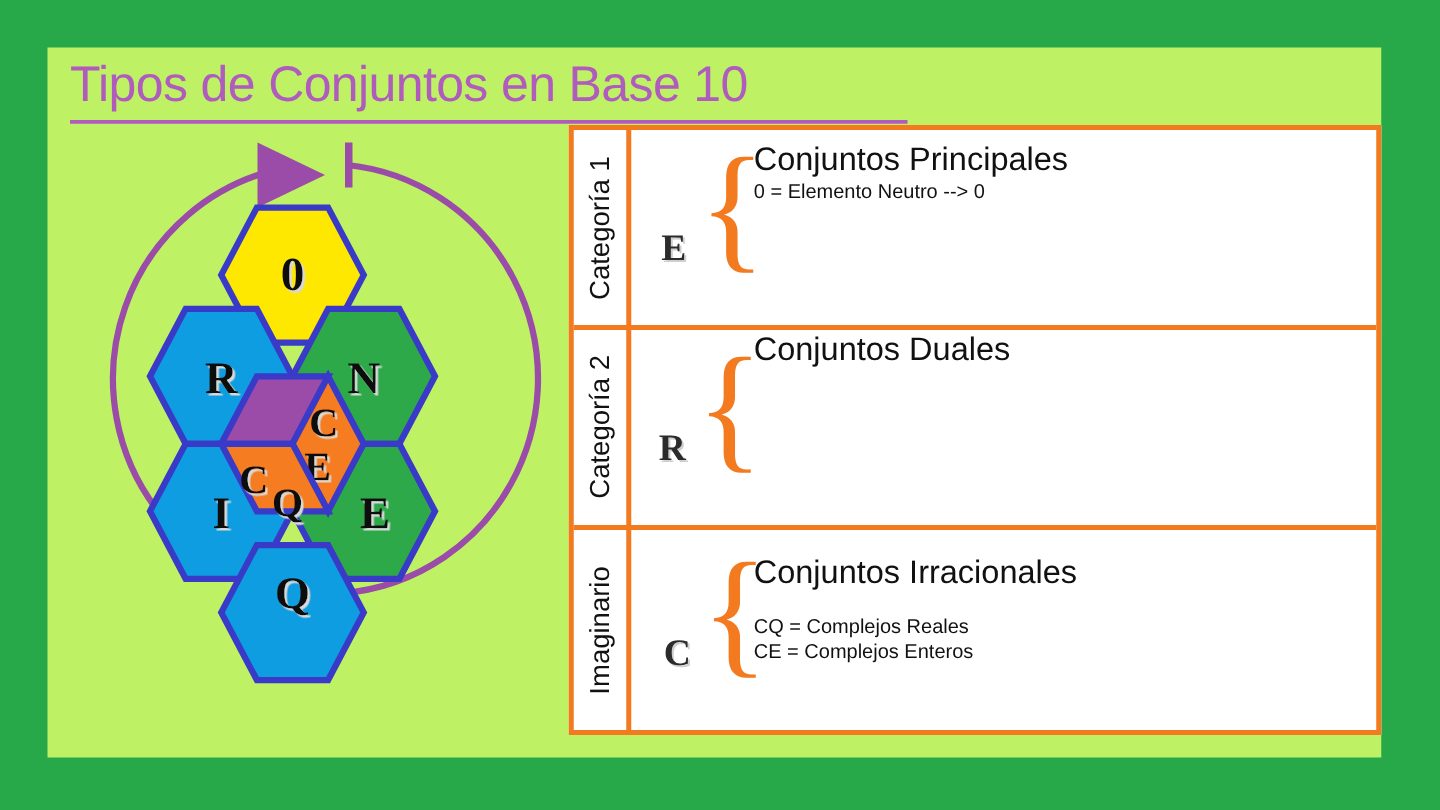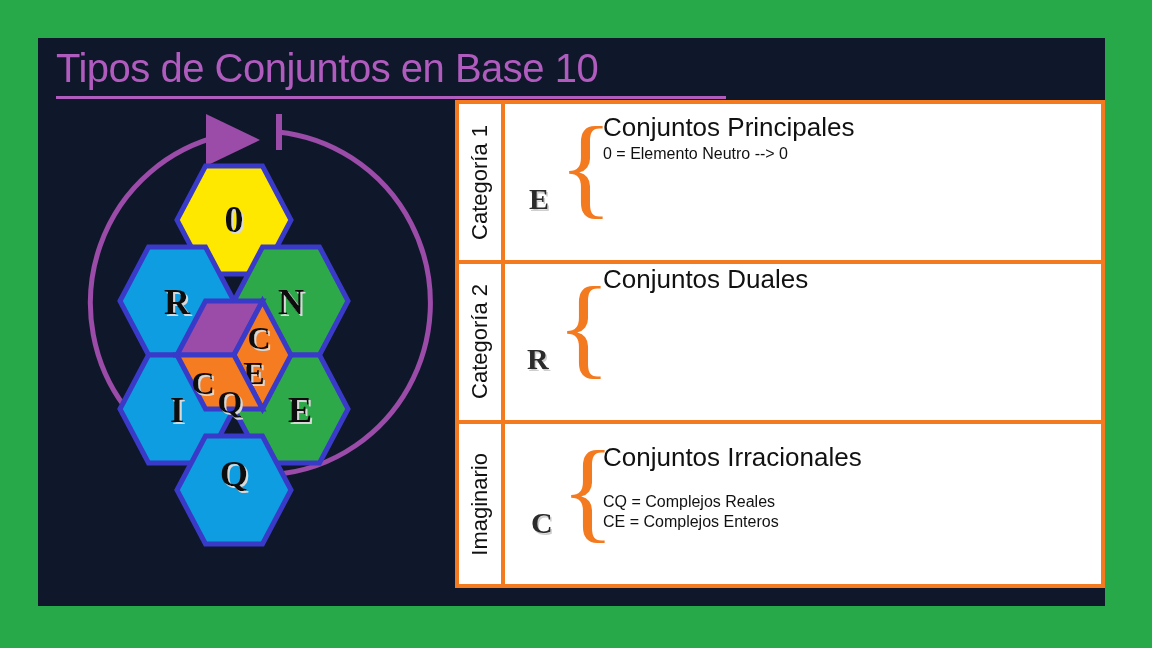--- a/index.html
+++ b/index.html
@@ -8,21 +8,21 @@
     width:1152px; height:648px;
     background:#27A949;
     font-family:"Liberation Sans", sans-serif;
     overflow:hidden;
   }
 
   #panel {
     position:absolute;
     left:38px; top:38px;
     width:1067px; height:568px;
-    background:#0f172a;
+    background:#bef264;
   }
 
   
   #title {
     position:absolute;
     left:18px; top:8px;
     font-size:40px;
     color:#B05BBE;
     letter-spacing:-0.5px;
     white-space:nowrap;

